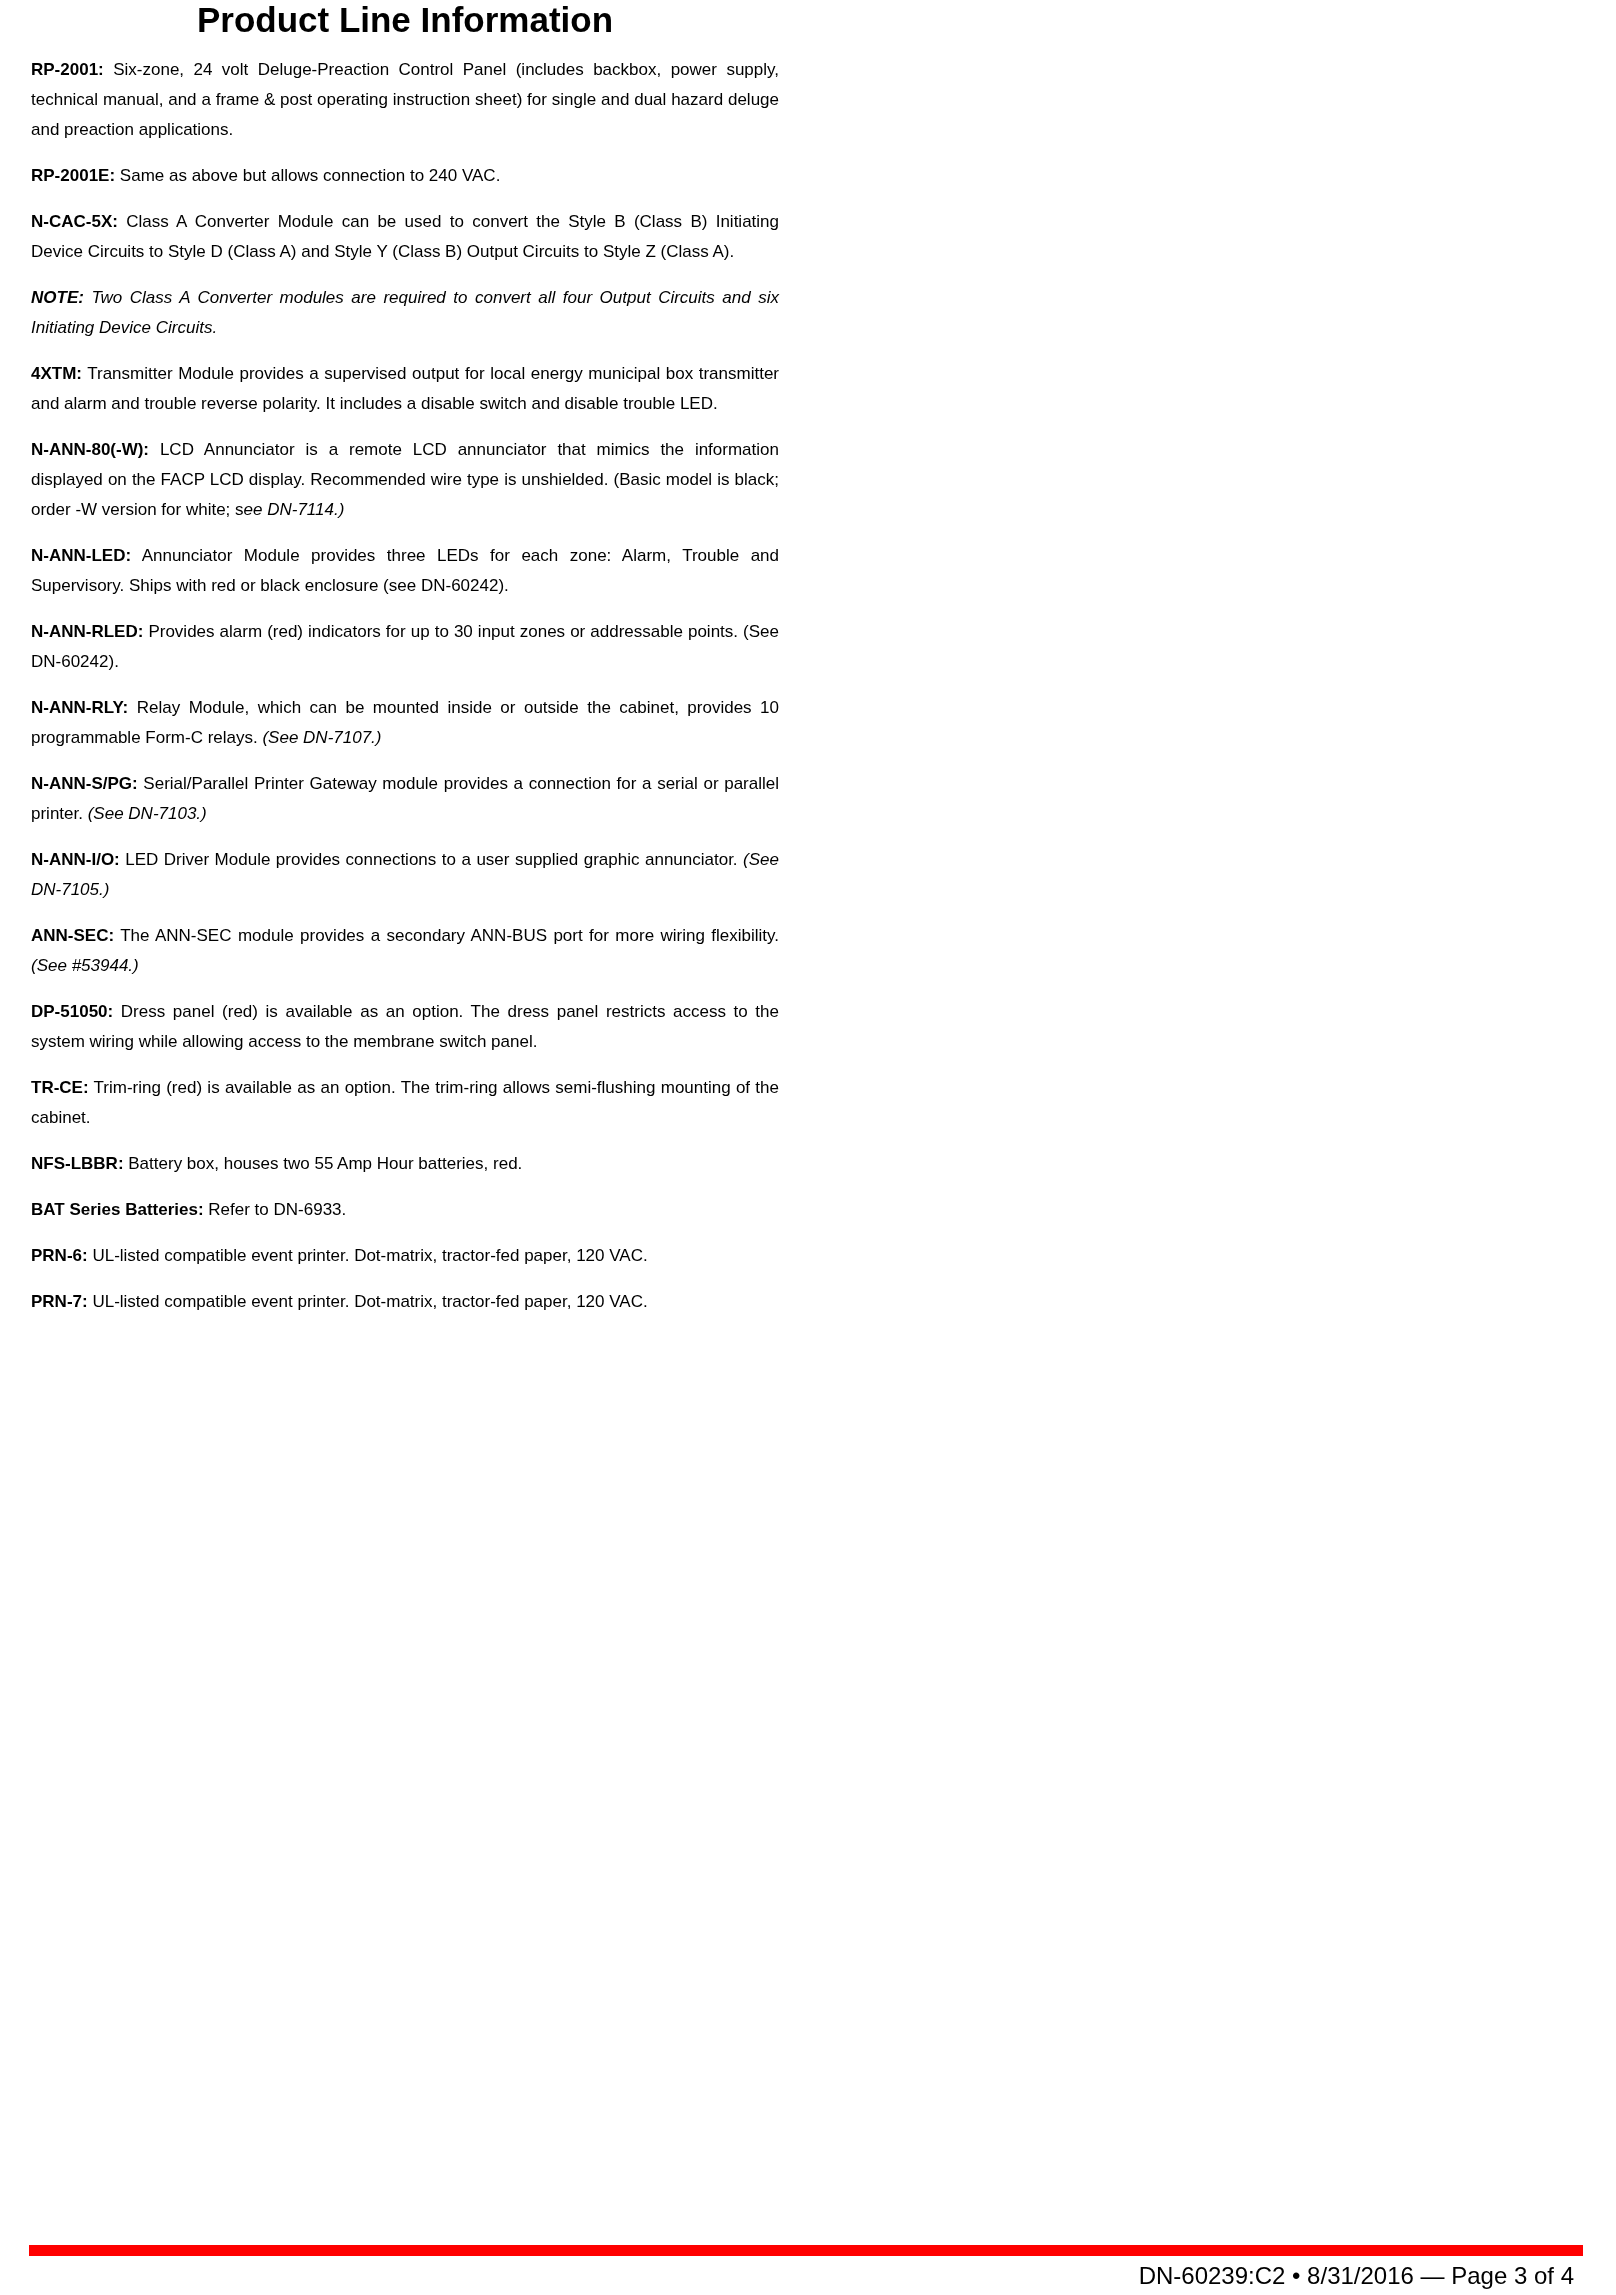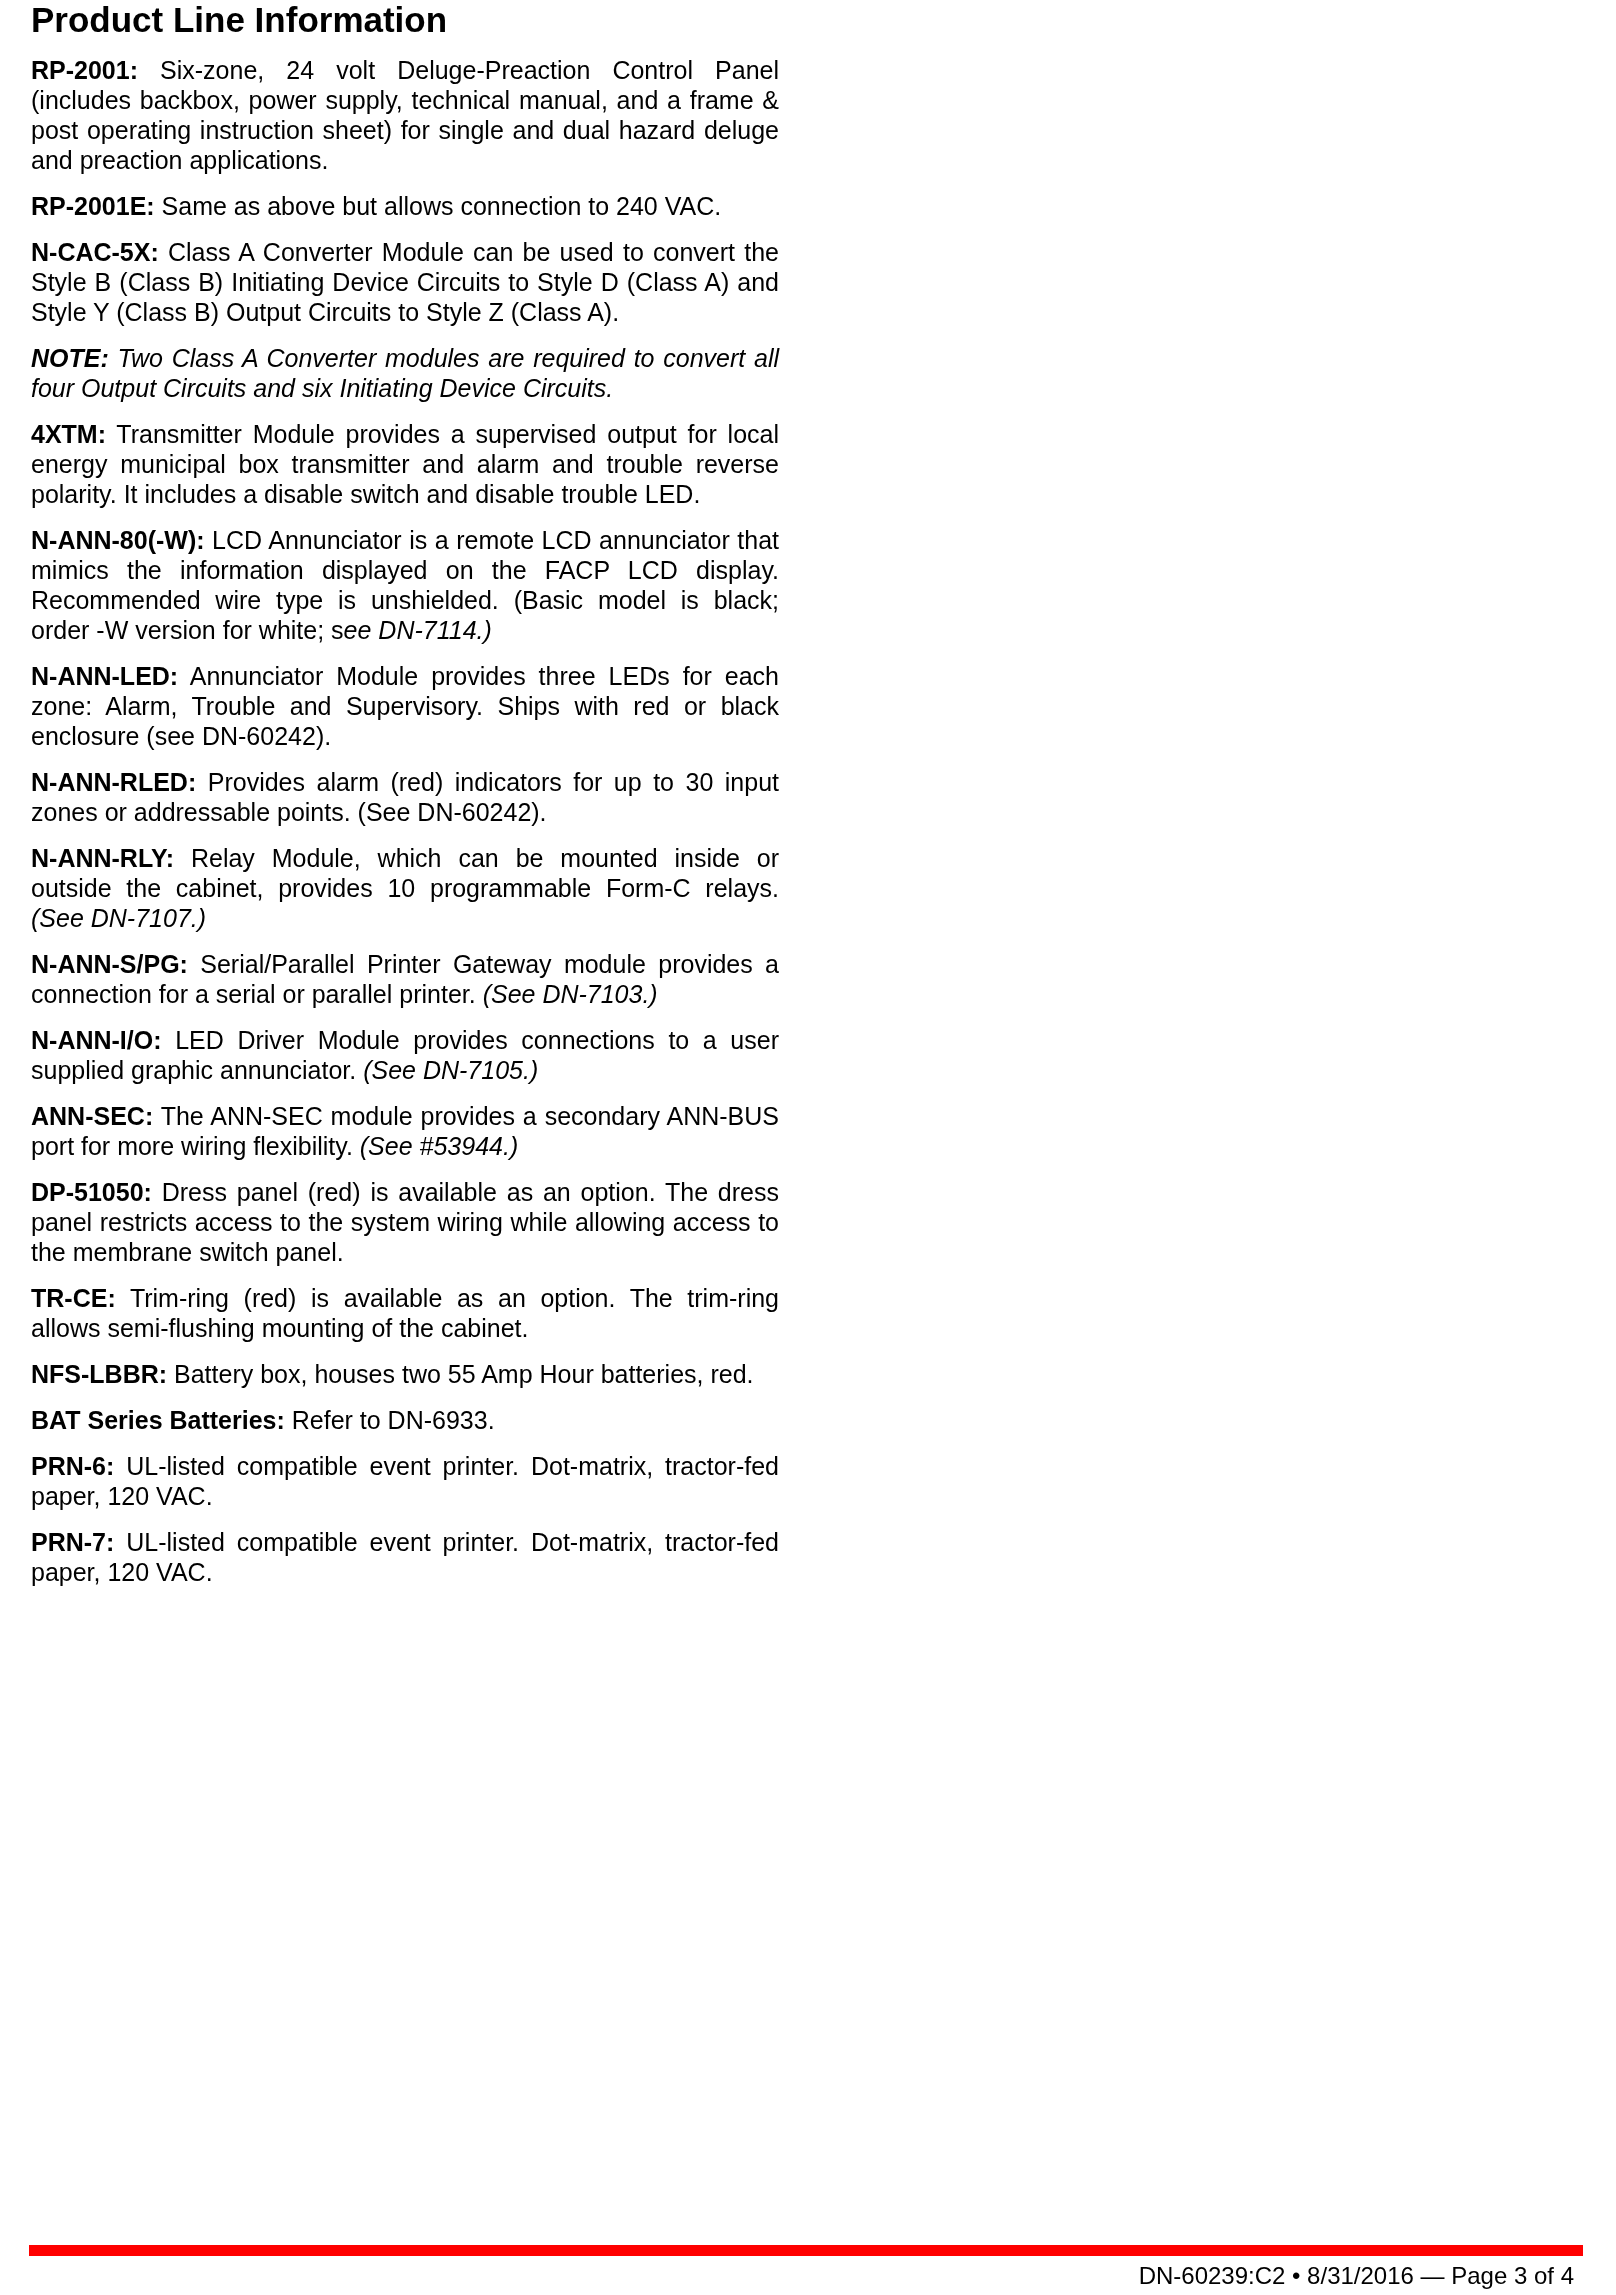--- a/index.html
+++ b/index.html
@@ -18,23 +18,24 @@
     left: 31px;
     top: 1.5px;
     width: 748px;
   }
   h1.title {
     font-size: 35px;
     line-height: 35px;
     font-weight: bold;
     margin: 0 0 18.5px 0;
     letter-spacing: 0;
+    text-align: center;
   }
   p.para {
-    font-size: 25px;
+    font-size: 17px;
     line-height: 30px;
     text-align: justify;
     margin: 0 0 16px 0;
     hyphens: manual;
     -webkit-hyphens: manual;
   }
   p.para b { font-weight: bold; }
   p.para.note { font-style: italic; }
   p.para i { font-style: italic; }
   .rule {

